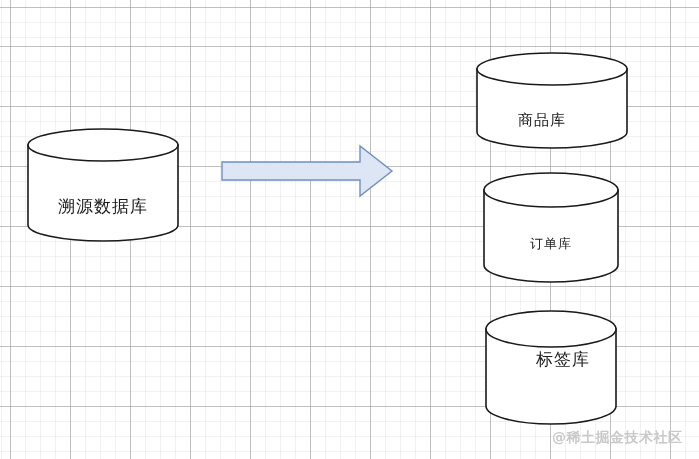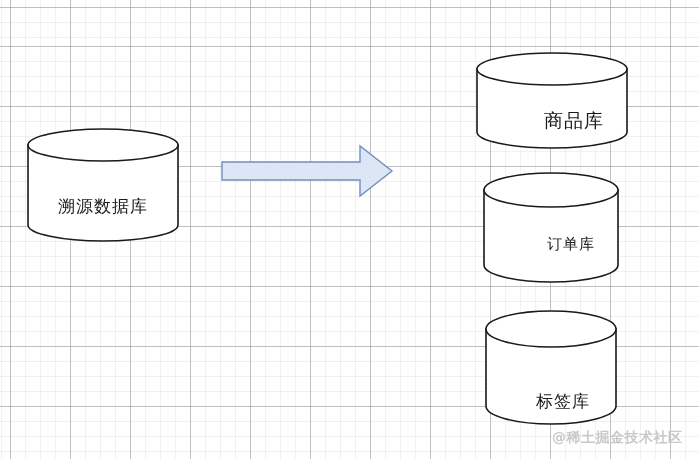--- a/index.html
+++ b/index.html
@@ -61,35 +61,33 @@
     left: 28px;
     top: 196px;
     width: 150px;
     font-size: 17px;
     line-height: 20px;
   }
   #label-product {
     left: 477px;
     top: 110px;
     width: 130px;
-    font-size: 19px;
+    font-size: 15px;
     line-height: 20px;
-    padding-left: 32px;
   }
   #label-order {
     left: 484px;
     top: 234px;
     width: 134px;
-    font-size: 15px;
+    font-size: 13px;
     line-height: 20px;
-    padding-left: 20px;
   }
   #label-tag {
     left: 486px;
-    top: 391px;
+    top: 349px;
     width: 154px;
     font-size: 17px;
     line-height: 20px;
   }
 
   #arrow-caption {
     position: absolute;
     left: 236px;
     top: 100px;
     width: 110px;

